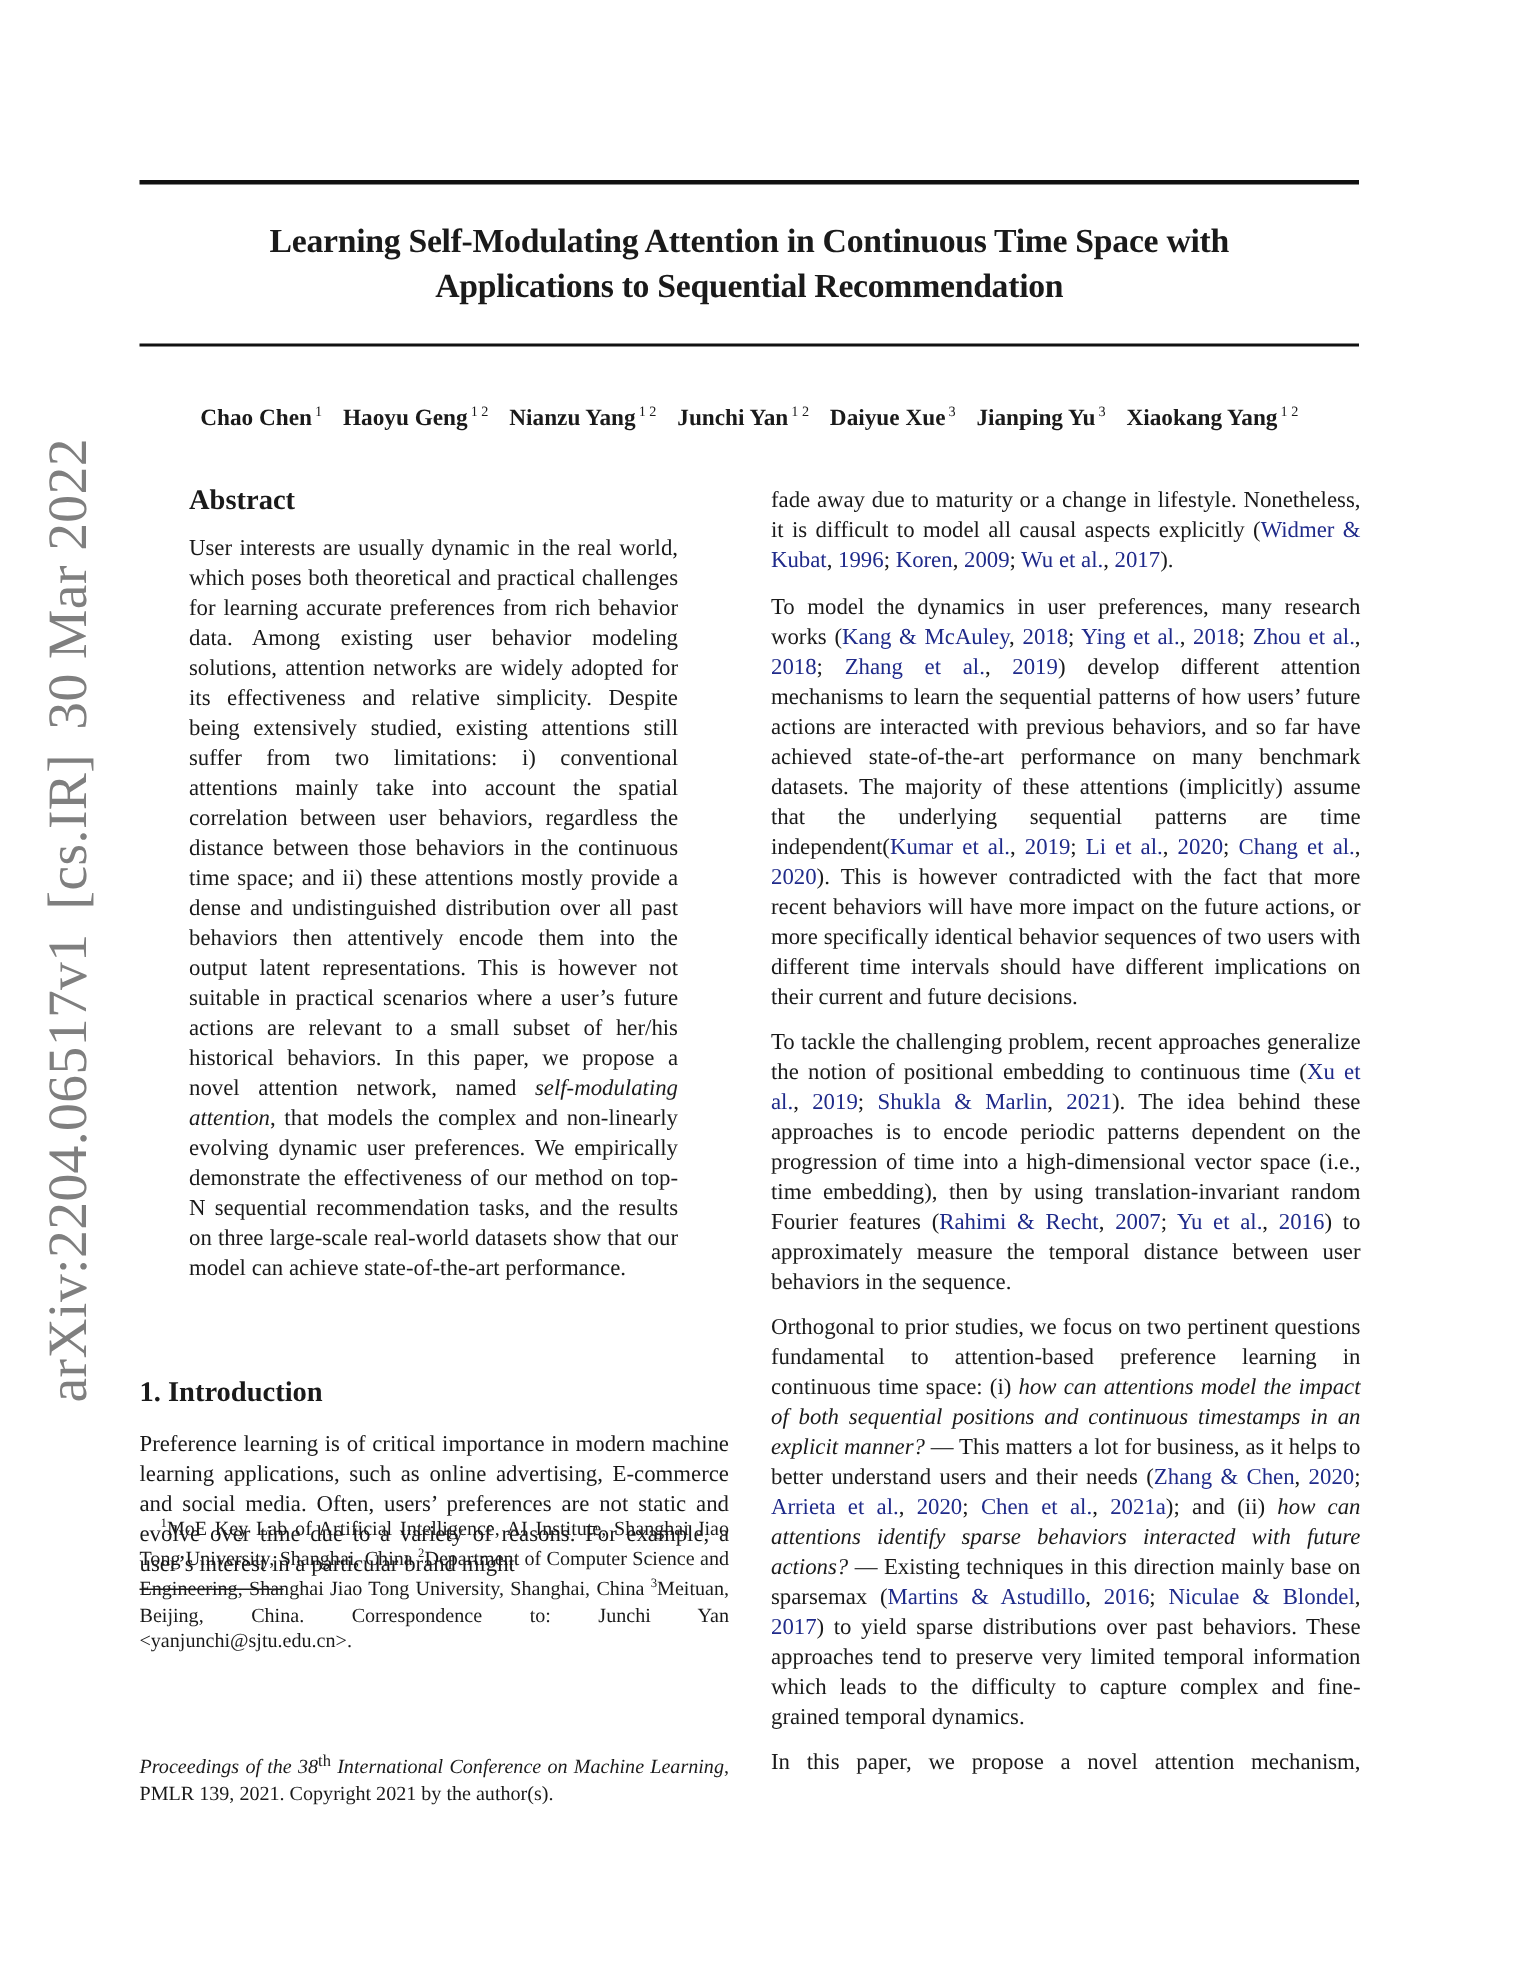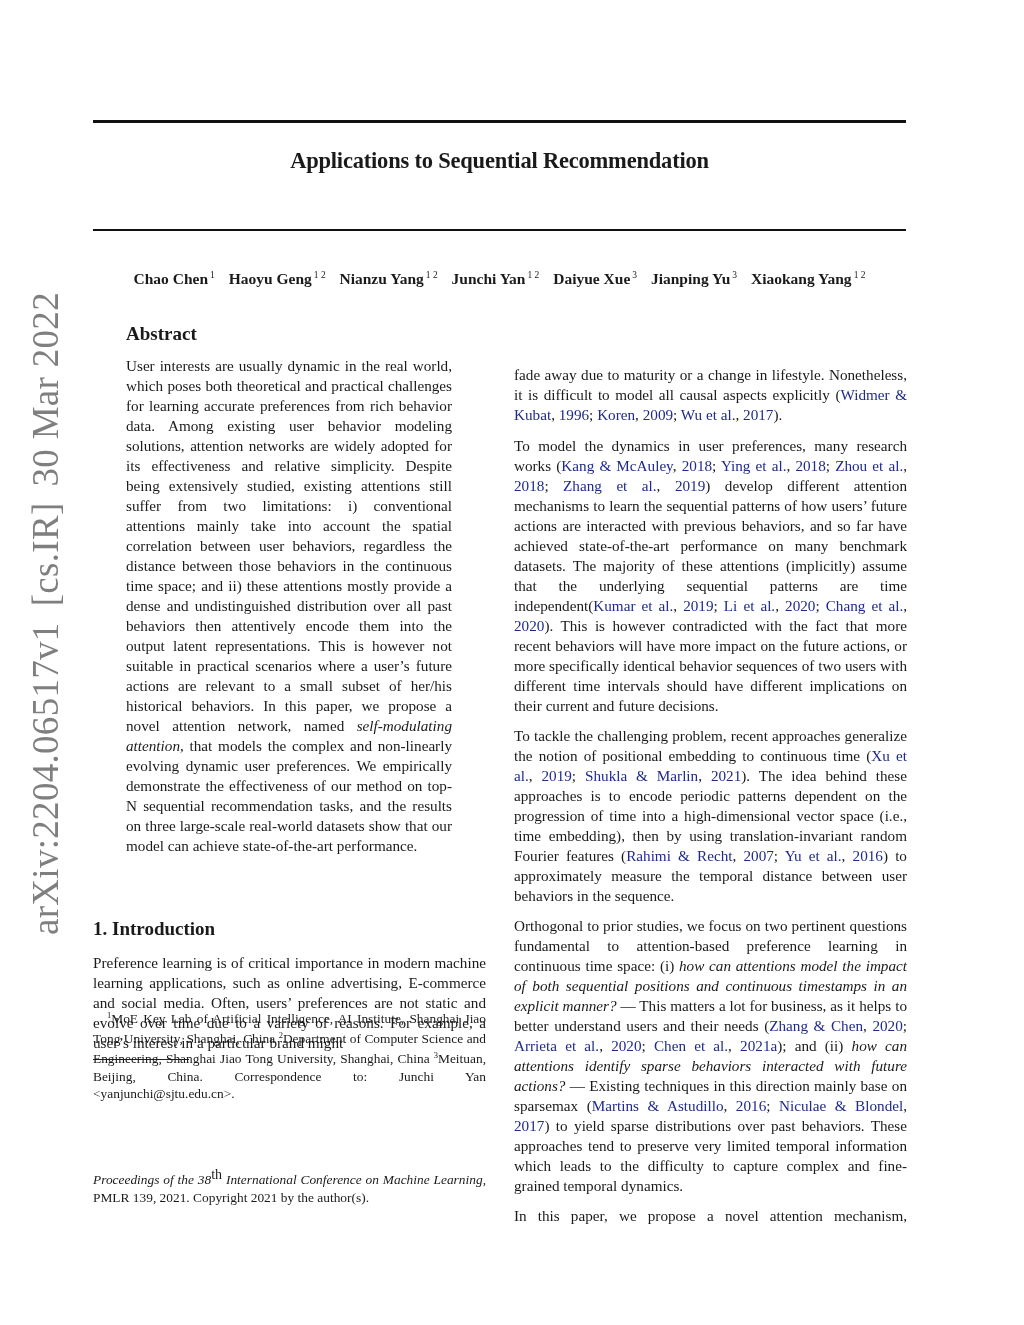--- a/index.html
+++ b/index.html
@@ -34,41 +34,42 @@
     font-weight: bold; font-size: 19px; line-height: 24px;
   }
   .abstract-body { top: 356px; left: 126px; width: 326px; }
   .intro-head { position: absolute; top: 917px; left: 93px; font-weight: bold; font-size: 19px; line-height: 24px; }
   .intro-body { top: 953px; left: 93px; width: 393px; }
   .fn-rule { position: absolute; top: 1059px; left: 93px; width: 96px; height: 1px; background: #222; }
   .footnote { position: absolute; top: 1007px; left: 93px; width: 393px; font-size: 13.4px; line-height: 17.2px; text-align: justify; }
   .footnote .indent { display: inline-block; width: 14px; }
   .footnote sup { font-size: 8.5px; vertical-align: 5px; }
   .proceedings { position: absolute; top: 1166px; left: 93px; width: 393px; font-size: 13.4px; line-height: 17.5px; text-align: justify; }
-  .proceedings sup { font-size: 14px; vertical-align: 5px; }
+  .proceedings sup { font-size: 11px; vertical-align: 5px; }
 
-  .right-col { left: 514px; width: 393px; margin-top: 41px; }
+  .right-col { left: 514px; width: 393px; }
   .p1 { top: 324px; }
   .p2 { top: 395px; }
   .p3 { top: 685px; }
   .p4 { top: 875px; }
   .p5 { top: 1165px; }
 
   .cite { color: #1f2a8a; text-decoration: none; cursor: pointer; }
   em { font-style: italic; }
 </style>
 </head>
 <body>
 
 <div class="arxiv">
   <span>arXiv:2204.06517v1</span><span class="gap"></span><span>[cs.IR]</span><span class="gap"></span><span>30 Mar 2022</span>
 </div>
 
 <div class="rule top"></div>
 <div class="title">
+  <div>Learning Self-Modulating Attention in Continuous Time Space with</div>
   <div>Applications to Sequential Recommendation</div>
 </div>
 <div class="rule bottom"></div>
 
 <div class="authors">
   <span class="author"><span>Chao Chen</span><sup>1</sup></span>
   <span class="author"><span>Haoyu Geng</span><sup>1 2</sup></span>
   <span class="author"><span>Nianzu Yang</span><sup>1 2</sup></span>
   <span class="author"><span>Junchi Yan</span><sup>1 2</sup></span>
   <span class="author"><span>Daiyue Xue</span><sup>3</sup></span>

